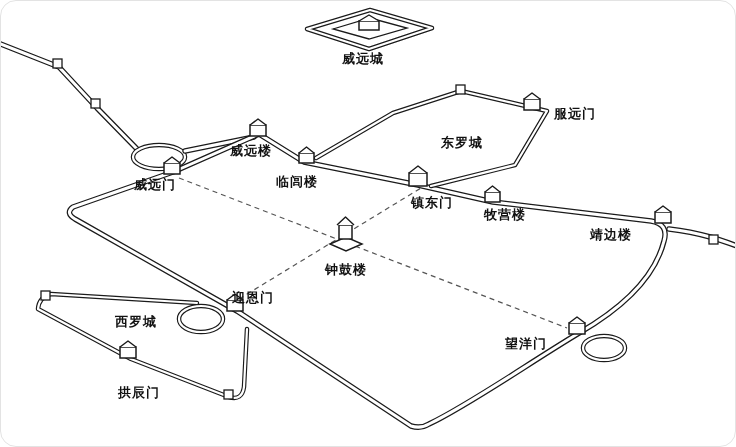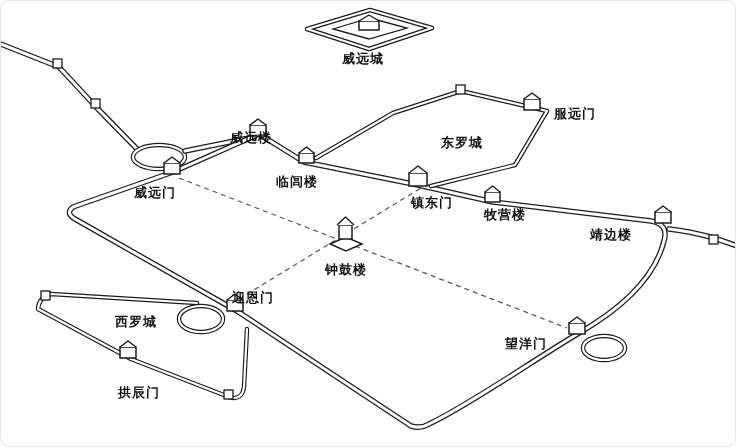--- a/index.html
+++ b/index.html
@@ -1,18 +1,18 @@
 <!DOCTYPE html>
 <html><head>
 <meta charset="utf-8">
 <style>
   html,body{margin:0;padding:0;background:#ffffff;font-family:"DejaVu Sans","Liberation Sans",sans-serif;}
   .stage{
     position:relative;width:736px;height:447px;background:#ffffff;
-    border:1px solid #e3e3e3;border-radius:9px;overflow:hidden;box-sizing:border-box;padding-left:28px;
+    border:1px solid #e3e3e3;border-radius:16px;overflow:hidden;box-sizing:border-box;padding-left:28px;
   }
   .stage svg{position:absolute;left:0;top:0;width:736px;height:447px;}
   
   .wall-outer{fill:none;stroke:#1b1b1b;stroke-width:5.5;stroke-linejoin:round;stroke-linecap:round;}
   .wall-inner{fill:none;stroke:#ffffff;stroke-width:3;stroke-linejoin:round;stroke-linecap:round;}
   .wall2-outer{fill:none;stroke:#1b1b1b;stroke-width:4.5;stroke-linejoin:round;stroke-linecap:round;}
   .wall2-inner{fill:none;stroke:#ffffff;stroke-width:2.2;stroke-linejoin:round;stroke-linecap:round;}
   .thinline{fill:none;stroke:#1b1b1b;stroke-width:1.3;}
   .dash{fill:none;stroke:#555;stroke-width:1.2;stroke-dasharray:5 4;}
   .marker{fill:#ffffff;stroke:#1b1b1b;stroke-width:1.5;}
@@ -148,24 +148,24 @@
     <g>
       <path class="marker" d="M 329 243 L 345 236 L 361 243 L 345 250 Z"></path>
       <rect class="marker" x="338" y="224" width="13" height="14"></rect>
       <path class="roof" d="M 336 224 L 344.5 216 L 353 224"></path>
     </g>
   </svg>
 
   <span class="lbl" style="left:362px;top:58px">威远城</span>
   <span class="lbl" style="left:574px;top:113px">服远门</span>
   <span class="lbl" style="left:461px;top:142px">东罗城</span>
-  <span class="lbl" style="left:250px;top:137px">威远楼</span>
+  <span class="lbl" style="left:250px;top:150px">威远楼</span>
   <span class="lbl" style="left:296px;top:181px">临闾楼</span>
   <span class="lbl" style="left:431px;top:202px">镇东门</span>
   <span class="lbl" style="left:504px;top:214px">牧营楼</span>
   <span class="lbl" style="left:610px;top:234px">靖边楼</span>
-  <span class="lbl" style="left:154px;top:192px">威远门</span>
+  <span class="lbl" style="left:154px;top:184px">威远门</span>
   <span class="lbl" style="left:345px;top:269px">钟鼓楼</span>
   <span class="lbl" style="left:252px;top:297px">迎恩门</span>
   <span class="lbl" style="left:135px;top:321px">西罗城</span>
   <span class="lbl" style="left:525px;top:343px">望洋门</span>
   <span class="lbl" style="left:138px;top:392px">拱辰门</span>
 </div>
 
 </body></html>

